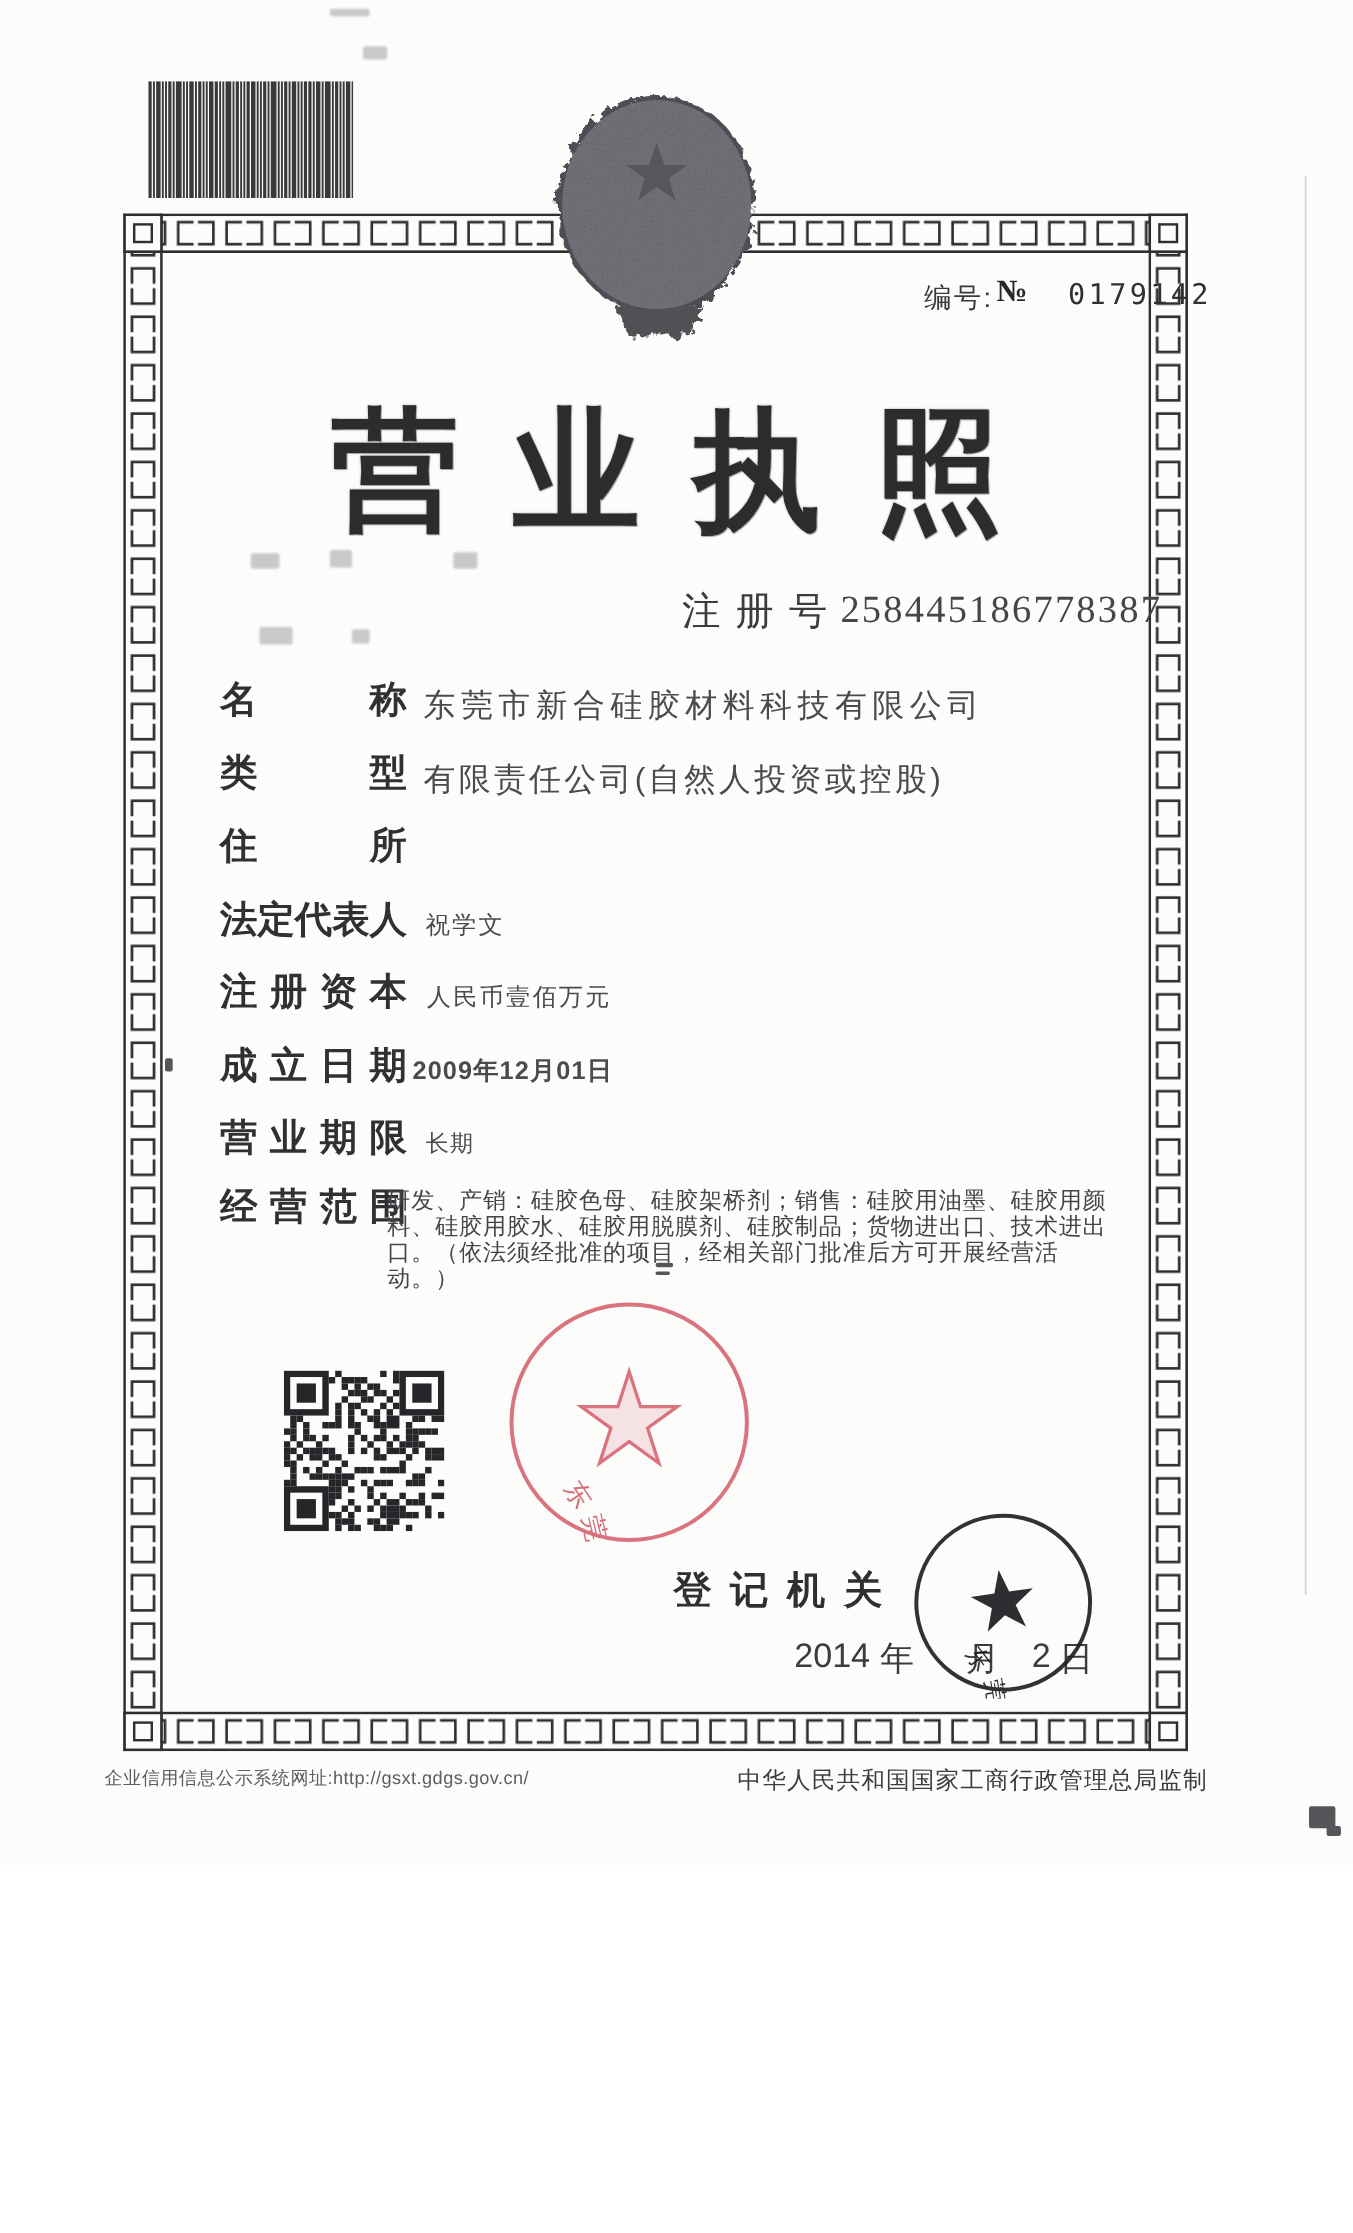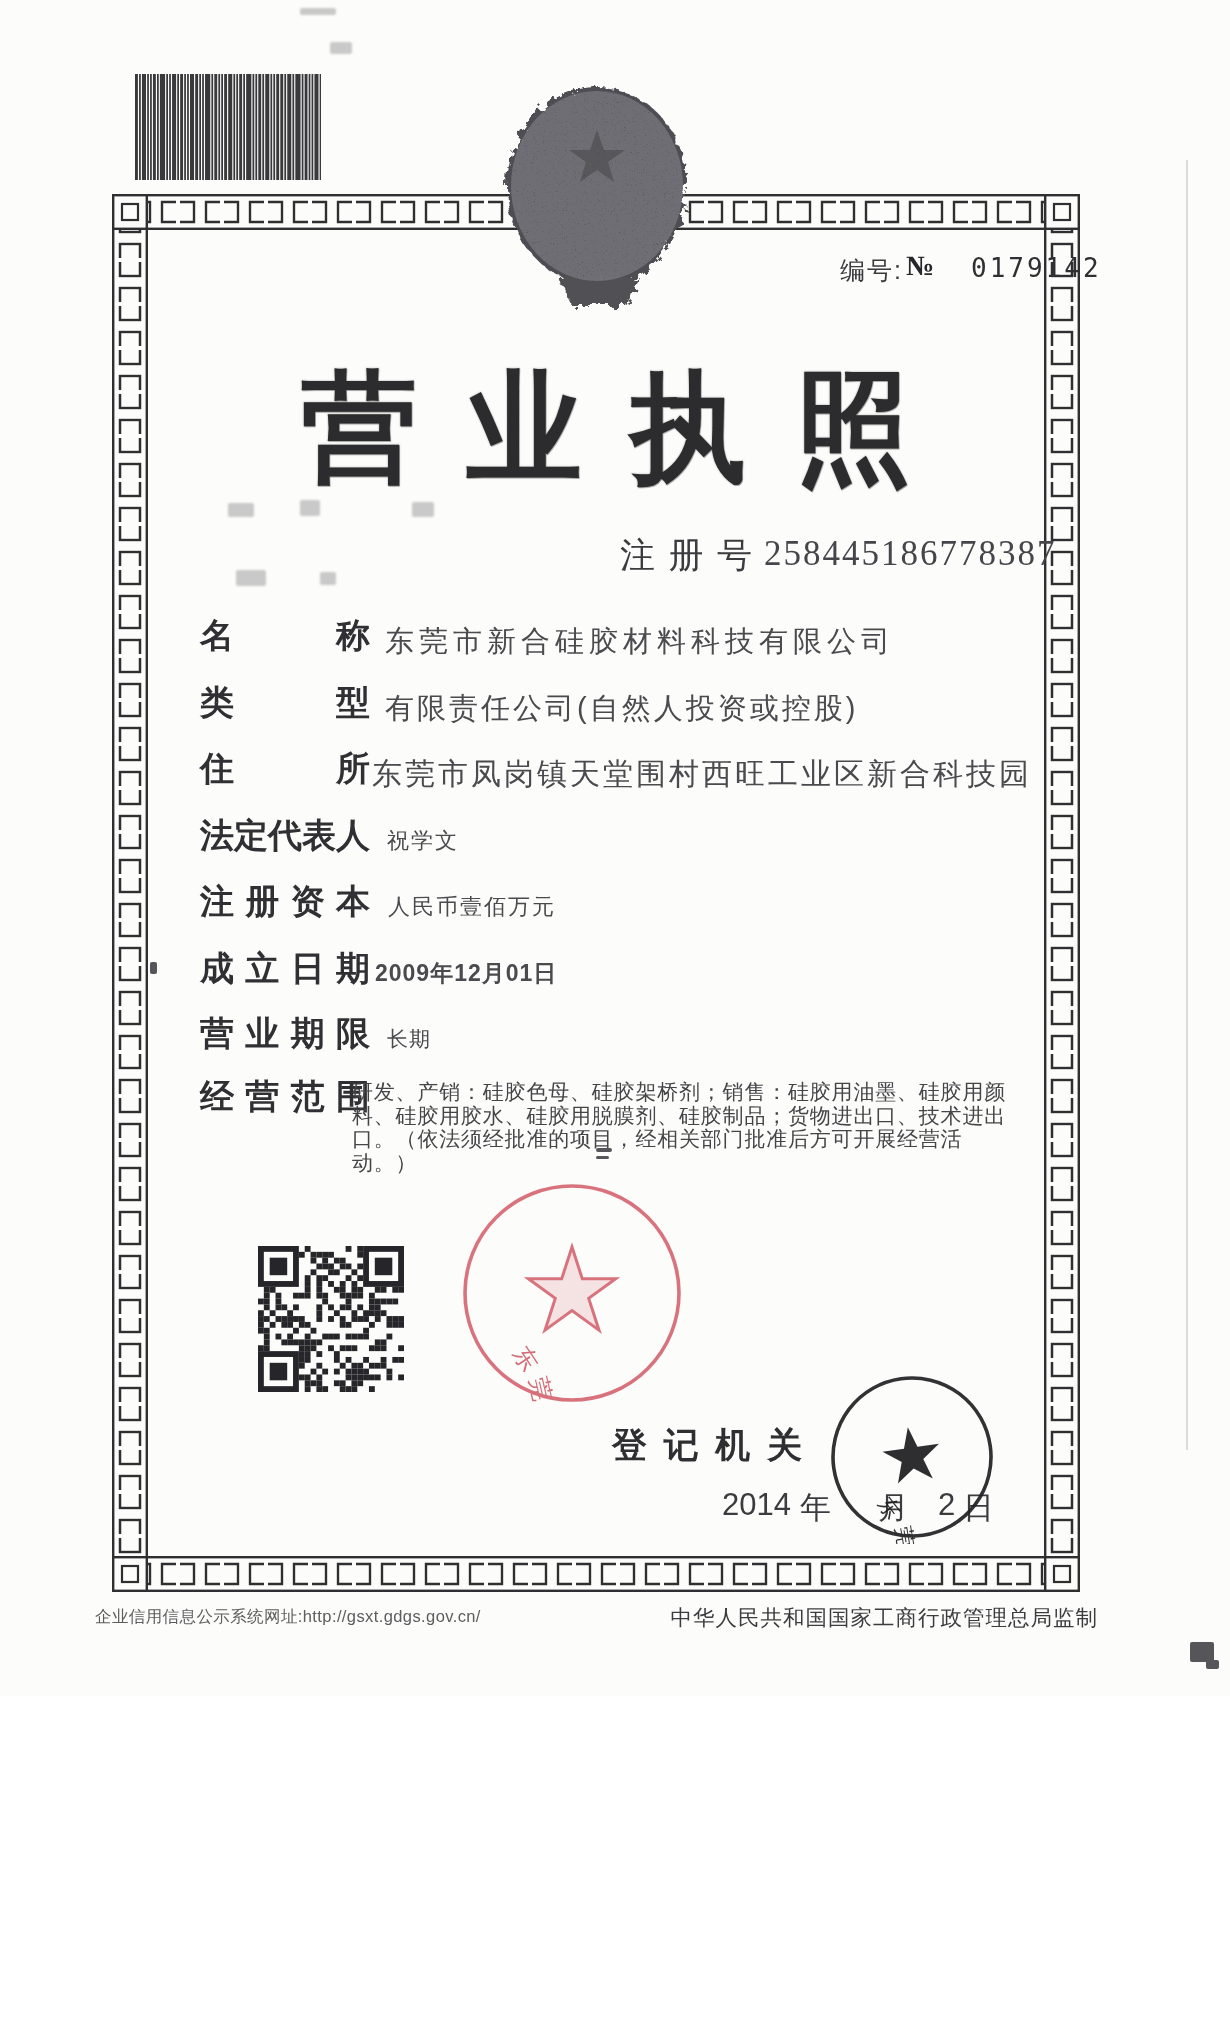--- a/index.html
+++ b/index.html
@@ -195,21 +195,20 @@
   <div class="abs lbl spread" style="left:200px;top:680px">
       <span>类</span>
       <span>型</span>
     </div>
   <div class="abs val val-b" style="left:385px;top:689px">有限责任公司(自然人投资或控股)</div>
 
   <div class="abs lbl spread" style="left:200px;top:746px">
       <span>住</span>
       <span>所</span>
     </div>
-  <div class="abs val val-c" style="left:372px;top:754px">东莞市凤岗镇天堂围村西旺工业区新合科技园</div>
 
   <div class="abs lbl spread" style="left:200px;top:813px">
       <span>法</span>
       <span>定</span>
       <span>代</span>
       <span>表</span>
       <span>人</span>
     </div>
   <div class="abs val val-d" style="left:387px;top:826px">祝学文</div>
 

